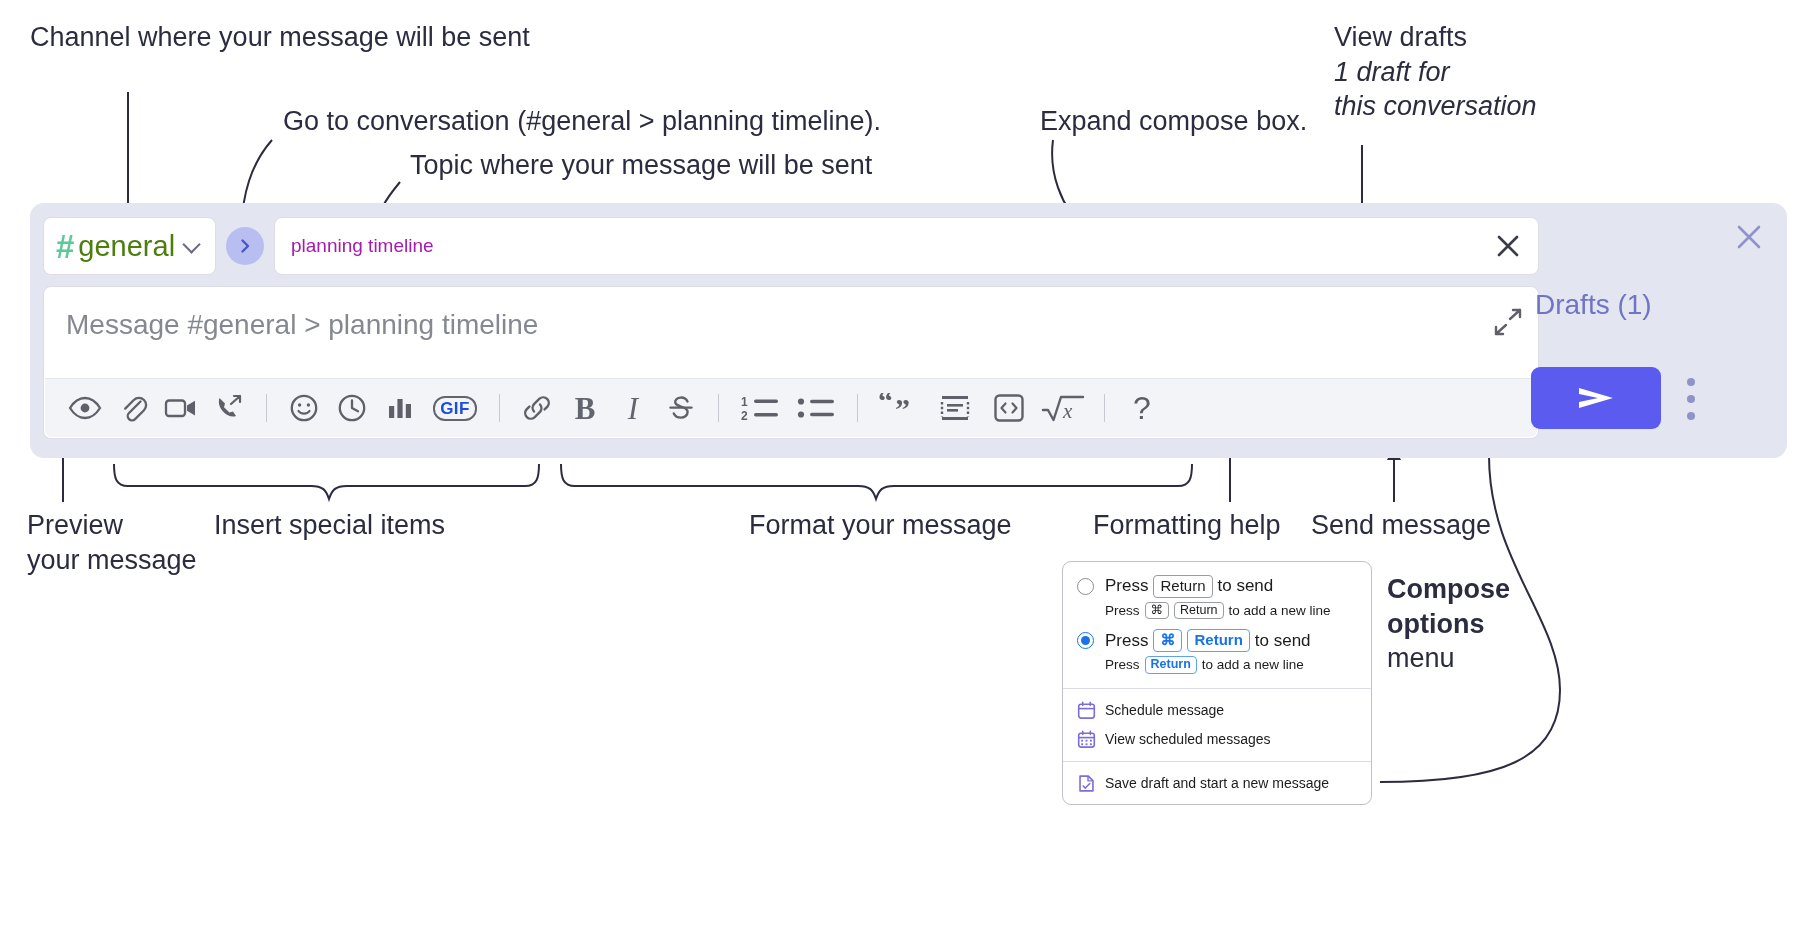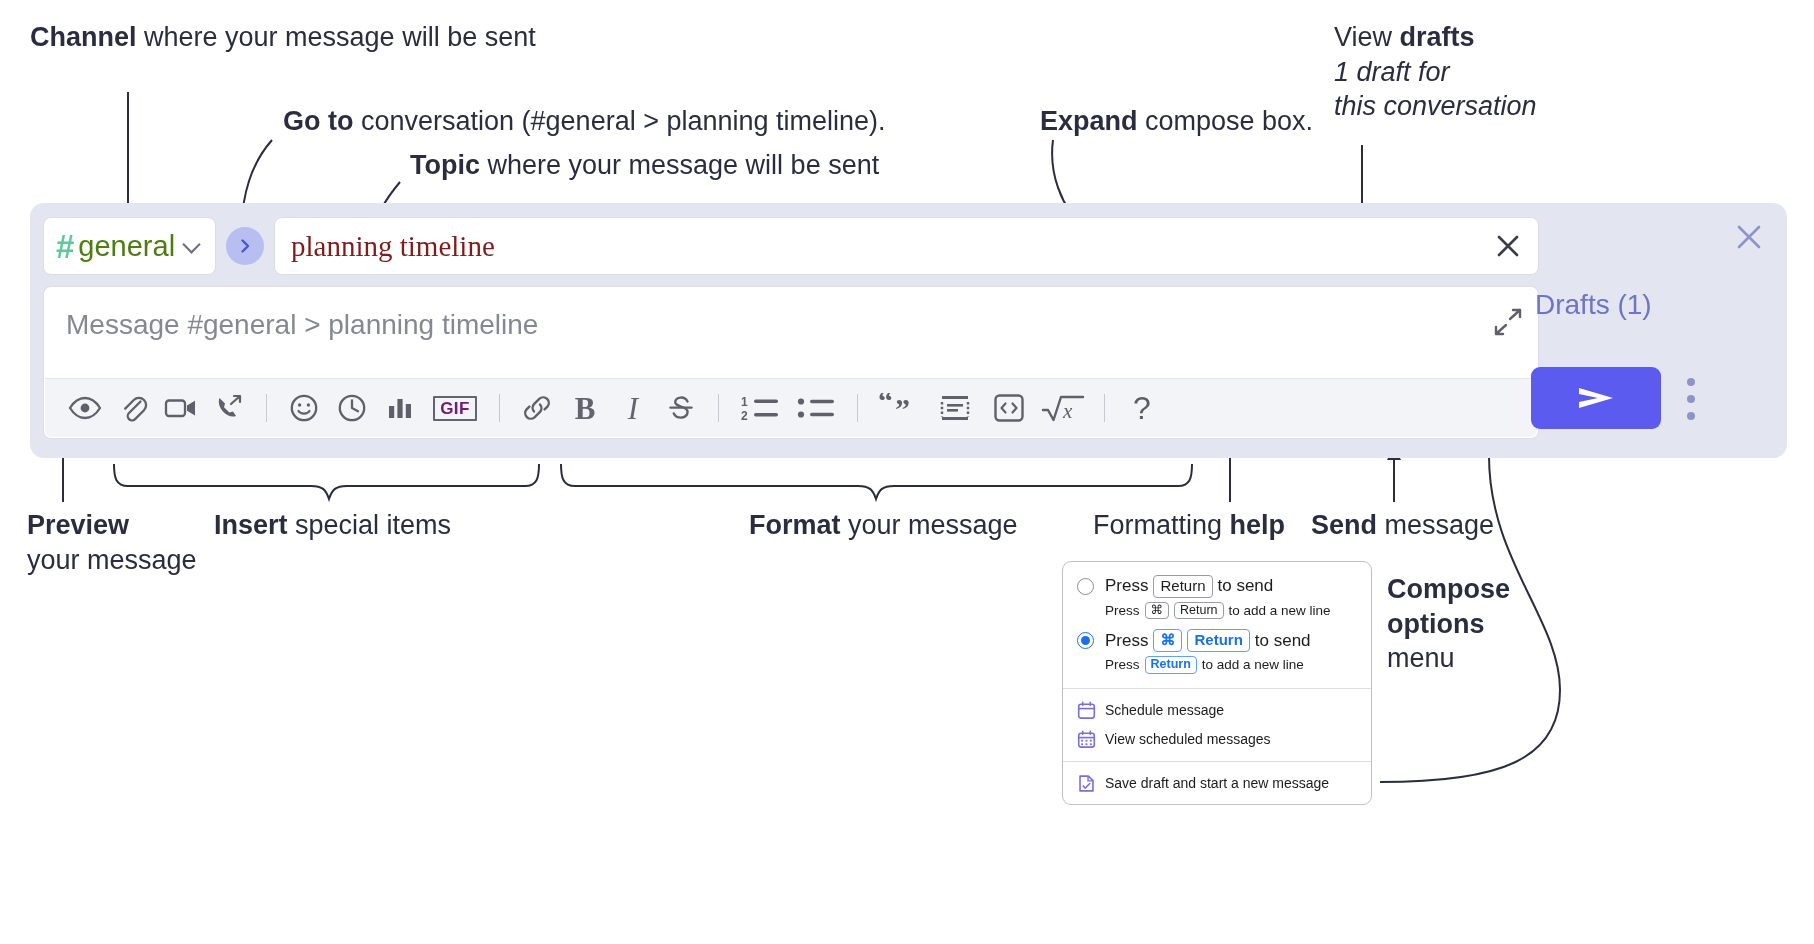--- a/index.html
+++ b/index.html
@@ -6,21 +6,21 @@
   body{
     width:1814px;height:944px;position:relative;overflow:hidden;
     background:#ffffff;
     font-family:"Liberation Sans", sans-serif;
     color:#2b2c3f;
   }
   .stage{position:absolute;left:0;top:0;width:1814px;height:944px;}
 
   
   .anno{position:absolute;color:#2b2c3f;line-height:1.28;white-space:nowrap;}
-  .anno b{font-weight:700;}
+  .anno b{font-weight:400;}
   .anno .it{font-style:italic;}
   .a-channel{left:30px;top:20px;font-size:27px;}
   .a-goto{left:283px;top:104px;font-size:27px;}
   .a-topic{left:410px;top:148px;font-size:27px;}
   .a-expand{left:1040px;top:104px;font-size:27px;}
   .a-drafts{left:1334px;top:20px;font-size:27px;}
   .a-preview{left:27px;top:508px;font-size:27px;white-space:normal;width:210px;}
   .a-insert{left:214px;top:508px;font-size:27px;}
   .a-format{left:749px;top:508px;font-size:27px;}
   .a-help{left:1093px;top:508px;font-size:27px;}
@@ -53,41 +53,41 @@
   }
   .goto-btn{
     width:38px;height:38px;border-radius:50%;background:#b8bff0;
     display:flex;align-items:center;justify-content:center;margin:0 10px;flex:0 0 auto;
   }
   .goto-btn svg{display:block;}
   .topic-field{
     flex:1;height:58px;background:#fff;border:1px solid #dcdde6;border-radius:8px;
     display:flex;align-items:center;box-sizing:border-box;padding:0 14px 0 16px;
   }
-  .topic-text{font-size:29px;color:#7f1d1d;flex:1;font-family:Liberation Serif, serif;}
+  .topic-text{font-size:19px;color:#a21caf;flex:1;}
   .topic-clear{width:32px;height:32px;flex:0 0 auto;}
 
   .msgbox{
     margin-top:11px;background:#fff;border:1px solid #dcdde6;border-radius:8px;
     height:153px;position:relative;box-sizing:border-box;
   }
   .placeholder{position:absolute;left:22px;top:22px;font-size:28px;color:#868891;}
   .expand-ico{position:absolute;right:15px;top:20px;width:30px;height:30px;}
 
   .toolbar{
     position:absolute;left:1px;right:1px;bottom:1px;height:59px;
     background:#f3f4f8;border-top:1px solid #e6e7ee;border-radius:0 0 7px 7px;
     display:flex;align-items:center;padding-left:16px;box-sizing:border-box;
   }
   .tb{width:48px;height:44px;display:flex;align-items:center;justify-content:center;flex:0 0 auto;}
   .tb svg{display:block;}
   .sep{width:1px;height:28px;background:#c6c8d2;margin:0 13px;flex:0 0 auto;}
   .gif-box{
-    border:2.5px solid #63656e;border-radius:1px;font-size:17px;font-weight:700;
-    color:#701a75;padding:2px 5px;letter-spacing:.4px;line-height:1;
+    border:2.5px solid #63656e;border-radius:12px;font-size:17px;font-weight:700;
+    color:#1d4ed8;padding:2px 5px;letter-spacing:.4px;line-height:1;
   }
   .bold-g{font-size:31px;font-weight:700;color:#63656e;line-height:1;font-family:"Liberation Serif",serif;}
   .ital-g{font-size:31px;font-style:italic;color:#63656e;line-height:1;font-family:"Liberation Serif",serif;}
   .help-g{font-size:32px;color:#5b5d66;line-height:1;}
 
   
   .right-pane{position:absolute;right:0;top:0;width:278px;height:255px;}
   .close-x{position:absolute;right:22px;top:18px;width:32px;height:32px;}
   .drafts-link{position:absolute;left:26px;top:86px;font-size:28px;color:#6f74c4;}
   .send-btn{

